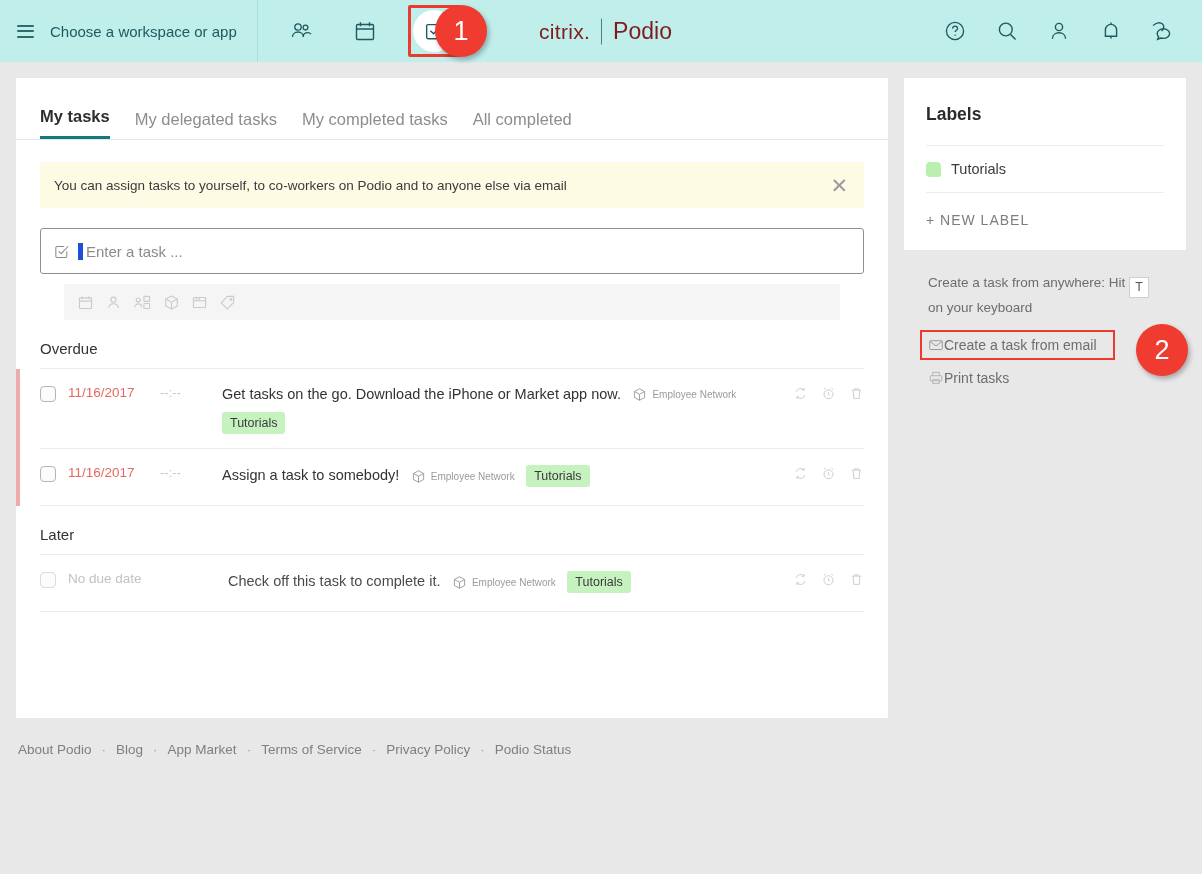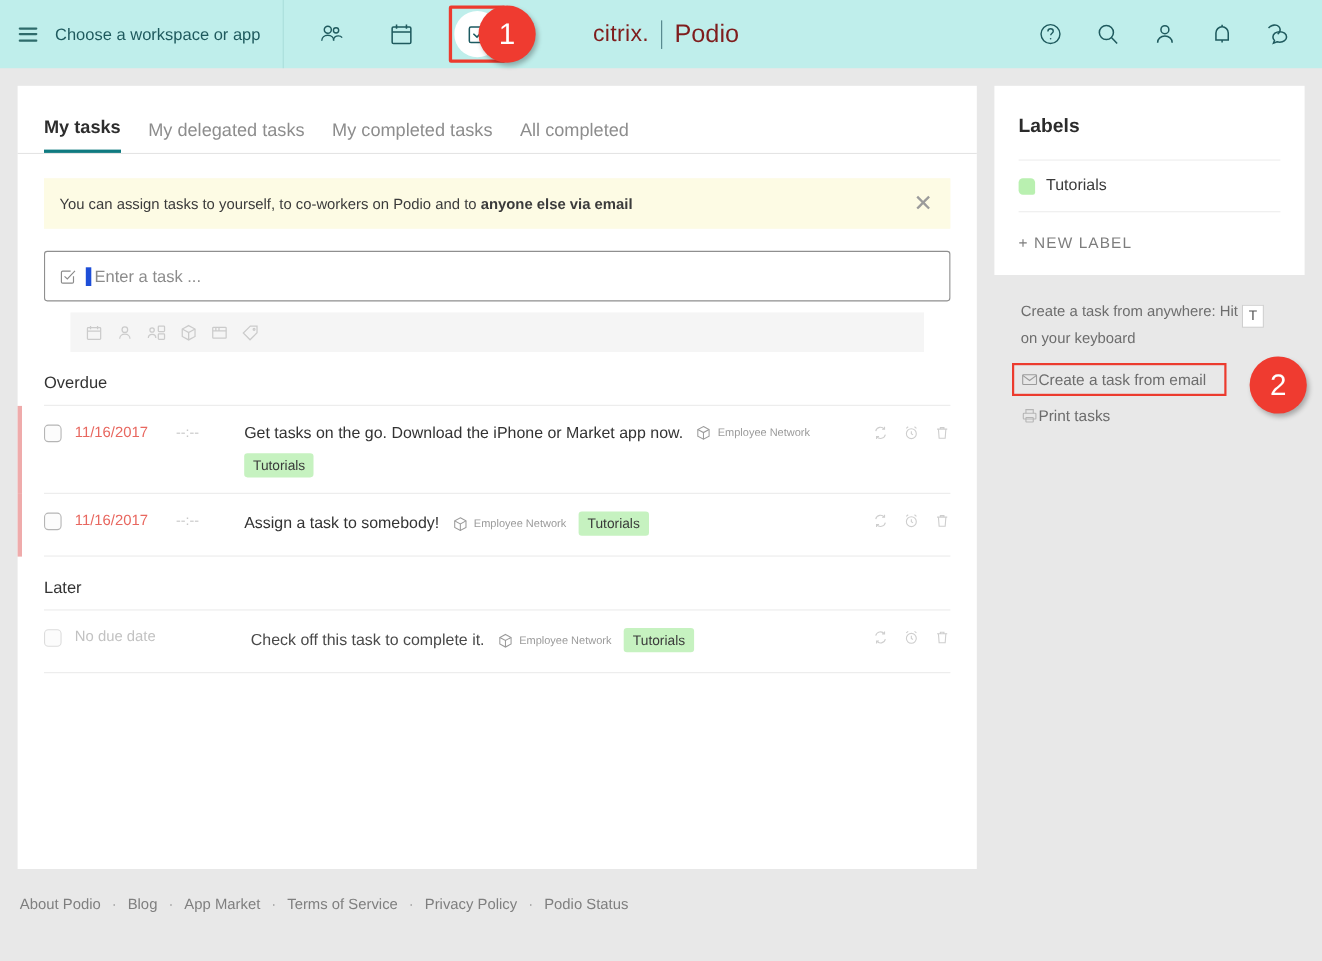--- a/index.html
+++ b/index.html
@@ -98,21 +98,21 @@
     display: flex; align-items: center; gap: 26px;
   }
   .topbar-right .nav-ico { width: 26px; height: 26px; }
 
   
   .page { display: flex; padding: 16px; gap: 16px; align-items: flex-start; }
 
   .card {
     background: #fff;
     width: 872px;
-    height: 712px;
+    height: 640px;
     position: relative;
   }
 
   .tabs {
     display: flex; align-items: flex-end;
     gap: 25px;
     padding: 26px 24px 0 24px;
     border-bottom: 1px solid #e4e4e4;
     height: 62px;
   }
@@ -132,21 +132,21 @@
   .banner {
     margin: 22px 24px 0 24px;
     background: #fdfbe4;
     height: 46px;
     display: flex; align-items: center;
     padding: 0 16px 0 14px;
     font-size: 13.5px;
     color: #3b3b3b;
     justify-content: space-between;
   }
-  .banner b { font-weight: bold; }
+  .banner b { font-weight: normal; }
   .banner-close {
     color: #9b9b9b;
     font-size: 21px;
     cursor: pointer;
     line-height: 1;
   }
 
   .taskinput-wrap { margin: 20px 24px 0 24px; }
   .taskinput {
     border: 1px solid #8f8f8f;

